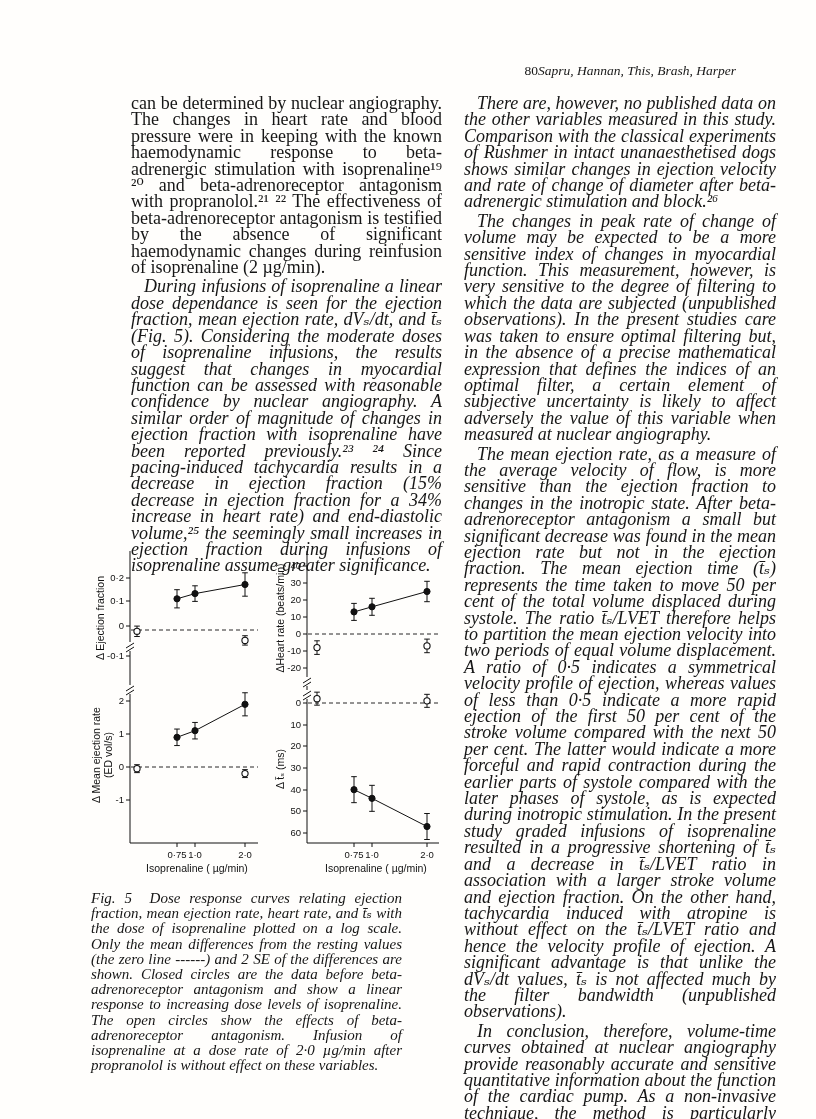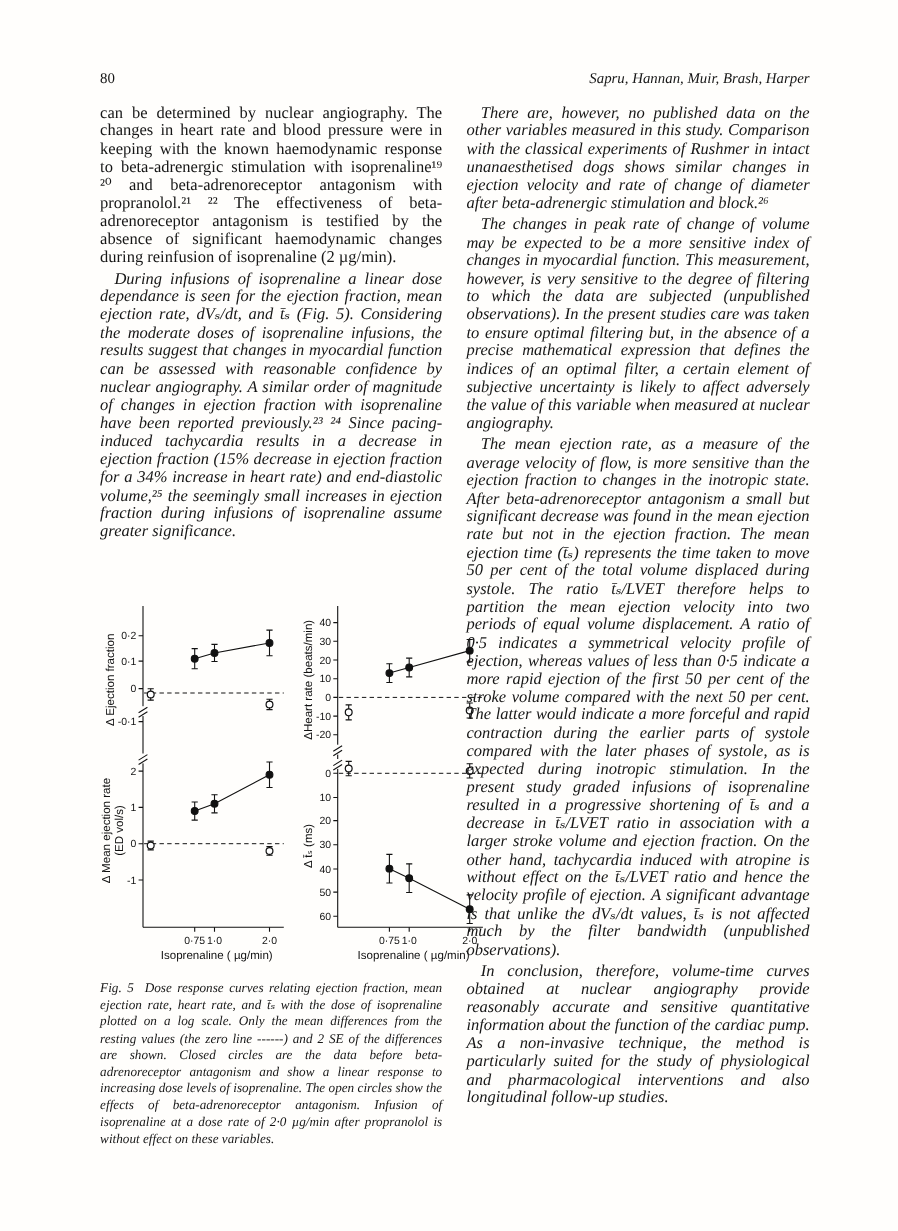--- a/index.html
+++ b/index.html
@@ -6,62 +6,63 @@
   body {
     width: 816px; height: 1119px;
     background: #ffffff;
     font-family: "Liberation Serif", "DejaVu Serif", serif;
     color: #161616;
   }
   .page { position: relative; width: 816px; height: 1119px; background: #fffefc; overflow: hidden; }
 
   .header {
     position: absolute; top: 63px; left: 91px; width: 645px;
-    display: flex; justify-content: space-between; align-items: baseline;
+    display: flex; justify-content: flex-end; align-items: baseline;
     font-size: 13.5px;
   }
   .runhead { font-style: italic; }
 
   .col {
     position: absolute;
-    font-size: 15px; line-height: 16.4px;
+    font-size: 18px; line-height: 16.4px;
     text-align: justify;
+    margin-left: 40px;
   }
   .col-left  { top: 95px; left: 91px;  width: 311px; }
   .col-right { top: 95px; left: 424px; width: 312px; }
   .para { margin: 0; }
   .para + .para { margin-top: 3px; }
   .indent { text-indent: 13px; font-style: italic; }
 
   .figure { position: absolute; left: 92px; top: 543px; width: 358px; height: 340px; }
 
   .caption {
     position: absolute; left: 91px; top: 891px; width: 311px;
-    font-style: italic; font-size: 12px; line-height: 15.2px;
+    font-style: italic; font-size: 15px; line-height: 15.2px;
     text-align: justify;
   }
 
   
   svg text { font-family: "Liberation Sans", "DejaVu Sans", sans-serif; fill: #111; }
   .tk { font-size: 9.5px; }
   .xl { font-size: 10.5px; }
   .yl { font-size: 10.5px; }
   .axl  { stroke: #111; stroke-width: 1; fill: none; }
   .dash { stroke: #111; stroke-width: 0.9; stroke-dasharray: 4 3; fill: none; }
   .cc { fill: #111; stroke: #111; }
   .oc { fill: #ffffff; stroke: #111; stroke-width: 1.1; }
 </style>
 </head>
 <body>
 
 <div class="page">
 
   <div class="header">
     <span class="pageno">80</span>
-    <span class="runhead">Sapru, Hannan, Muir, Brash, Harper</span>
+    <span class="runhead">Sapru, Hannan, This, Brash, Harper</span>
   </div>
 
   <div class="col col-left">
     <p class="para">can be determined by nuclear angiography. The changes in heart rate and blood pressure were in keeping with the known haemodynamic response to beta-adrenergic stimulation with isoprenaline¹⁹ ²⁰ and beta-adrenoreceptor antagonism with propranolol.²¹ ²² The effectiveness of beta-adrenoreceptor antagonism is testified by the absence of significant haemodynamic changes during reinfusion of isoprenaline (2 µg/min).</p>
     <p class="para indent">During infusions of isoprenaline a linear dose dependance is seen for the ejection fraction, mean ejection rate, dVₛ/dt, and t̄ₛ (Fig. 5). Considering the moderate doses of isoprenaline infusions, the results suggest that changes in myocardial function can be assessed with reasonable confidence by nuclear angiography. A similar order of magnitude of changes in ejection fraction with isoprenaline have been reported previously.²³ ²⁴ Since pacing-induced tachycardia results in a decrease in ejection fraction (15% decrease in ejection fraction for a 34% increase in heart rate) and end-diastolic volume,²⁵ the seemingly small increases in ejection fraction during infusions of isoprenaline assume greater significance.</p>
   </div>
 
   <div class="figure">
     <svg id="fig5-svg" width="358" height="340">
         <line x1="38" y1="8" x2="38" y2="300" class="axl"></line>

